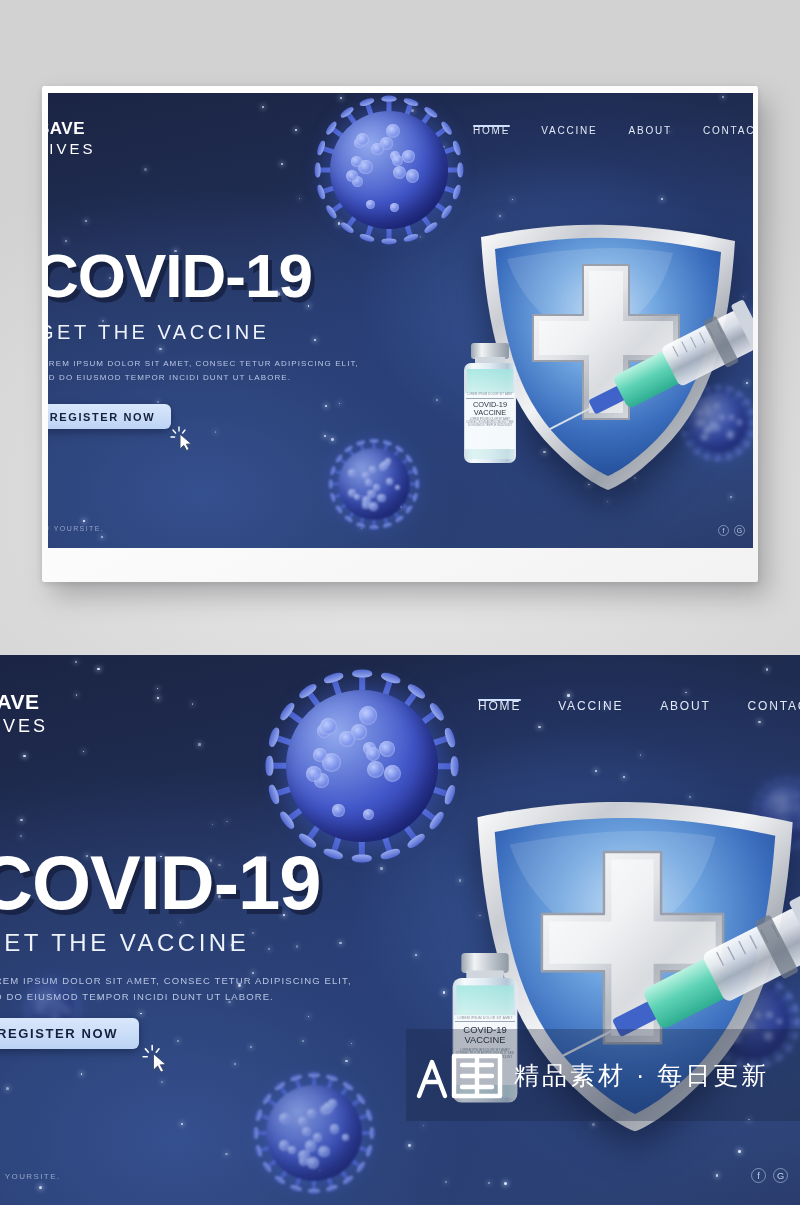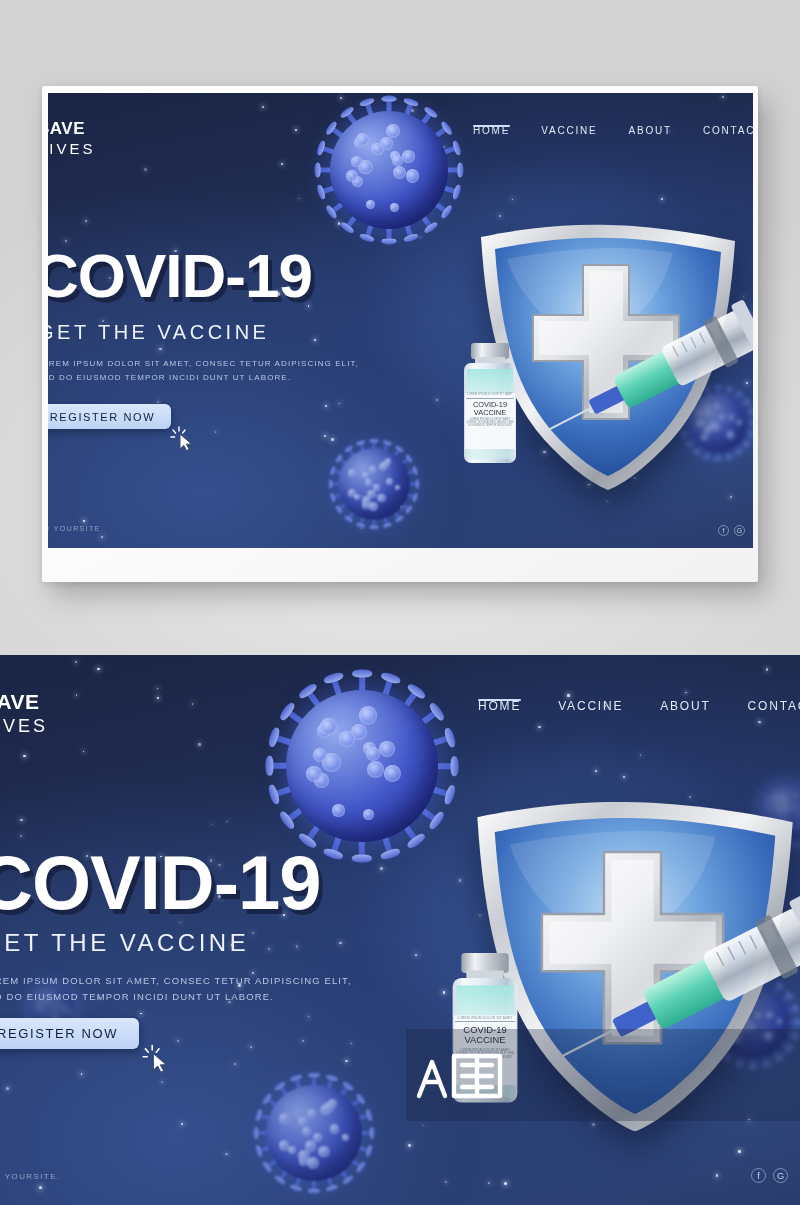--- a/index.html
+++ b/index.html
@@ -107,21 +107,21 @@
   .subhead{
     position:absolute; color:#eef2fb; font-weight:300;
     letter-spacing:3.5px; white-space:nowrap;
   }
   .para{
     position:absolute; color:#b9c6e4; font-weight:300;
     letter-spacing:1.1px; white-space:nowrap; line-height:1.7;
   }
   .cta{
     position:absolute; background:linear-gradient(180deg,#d9e7fb 0%,#bdd3f5 100%);
-    color:#14203d; font-weight:normal; letter-spacing:1.6px;
+    color:#14203d; font-weight:bold; letter-spacing:1.6px;
     border-radius:6px; border:none; display:flex; align-items:center;
     justify-content:center; cursor:pointer;
     box-shadow:0 3px 9px rgba(6,12,32,.38);
     white-space:nowrap;
   }
   .cursor{ position:absolute; pointer-events:none; }
   .footer-txt{
     position:absolute; color:#93a4c8; letter-spacing:1.4px; white-space:nowrap;
   }
   .socials{ position:absolute; display:flex; }
@@ -908,14 +908,15 @@
       <g fill="none" stroke="#ffffff" stroke-width="4.4" stroke-linejoin="round" stroke-linecap="round">
         <path d="M5 50 L18 16 L31 50"></path>
         <path d="M12 36 L24 36"></path>
         <rect x="40" y="10" width="46" height="40"></rect>
         <path d="M48 19 L78 19 M48 30 L78 30 M48 41 L78 41"></path>
         <path d="M63 10 L63 50"></path>
       </g>
     </svg>
   </div>
   <div class="wm-right">
+    <div class="wm-t1">精品素材 · 每日更新</div>
   </div>
 </div>
 
 </body></html>

